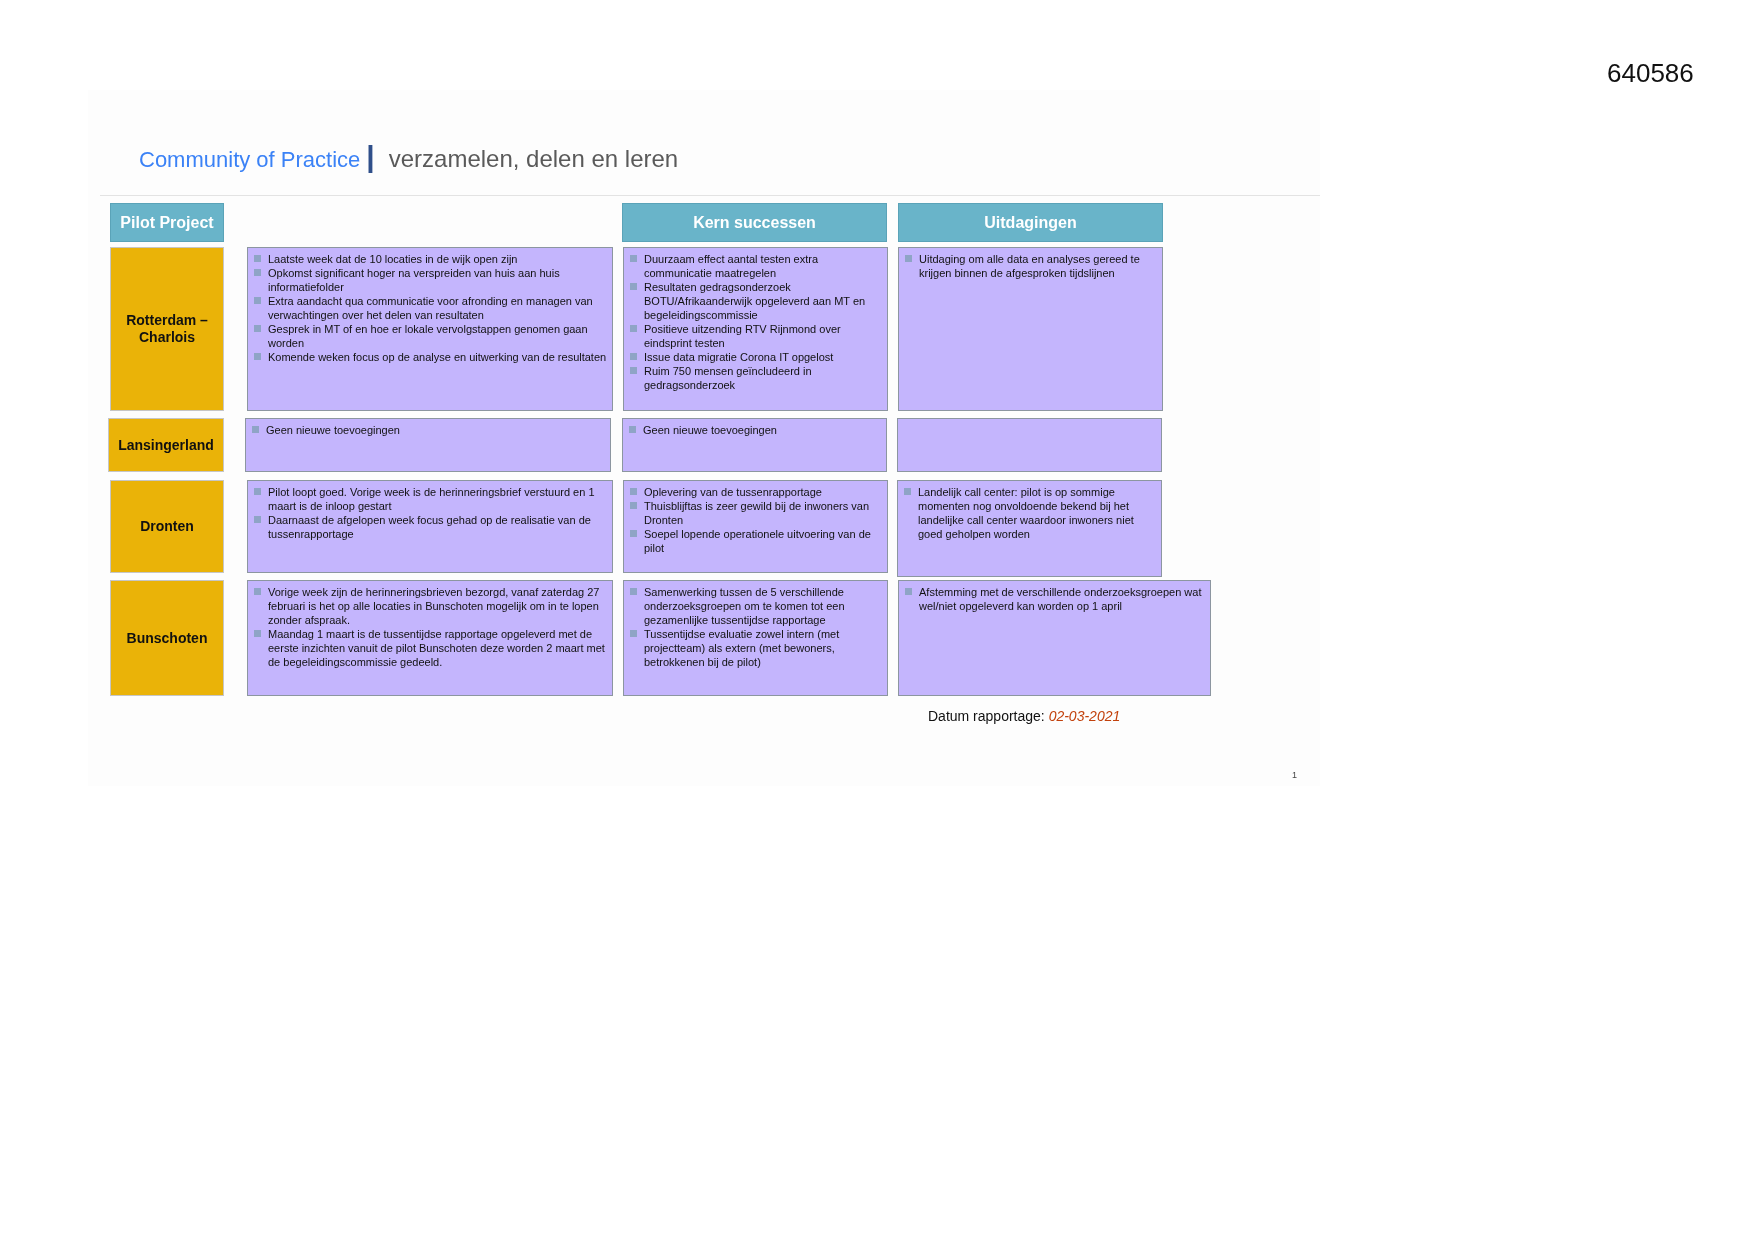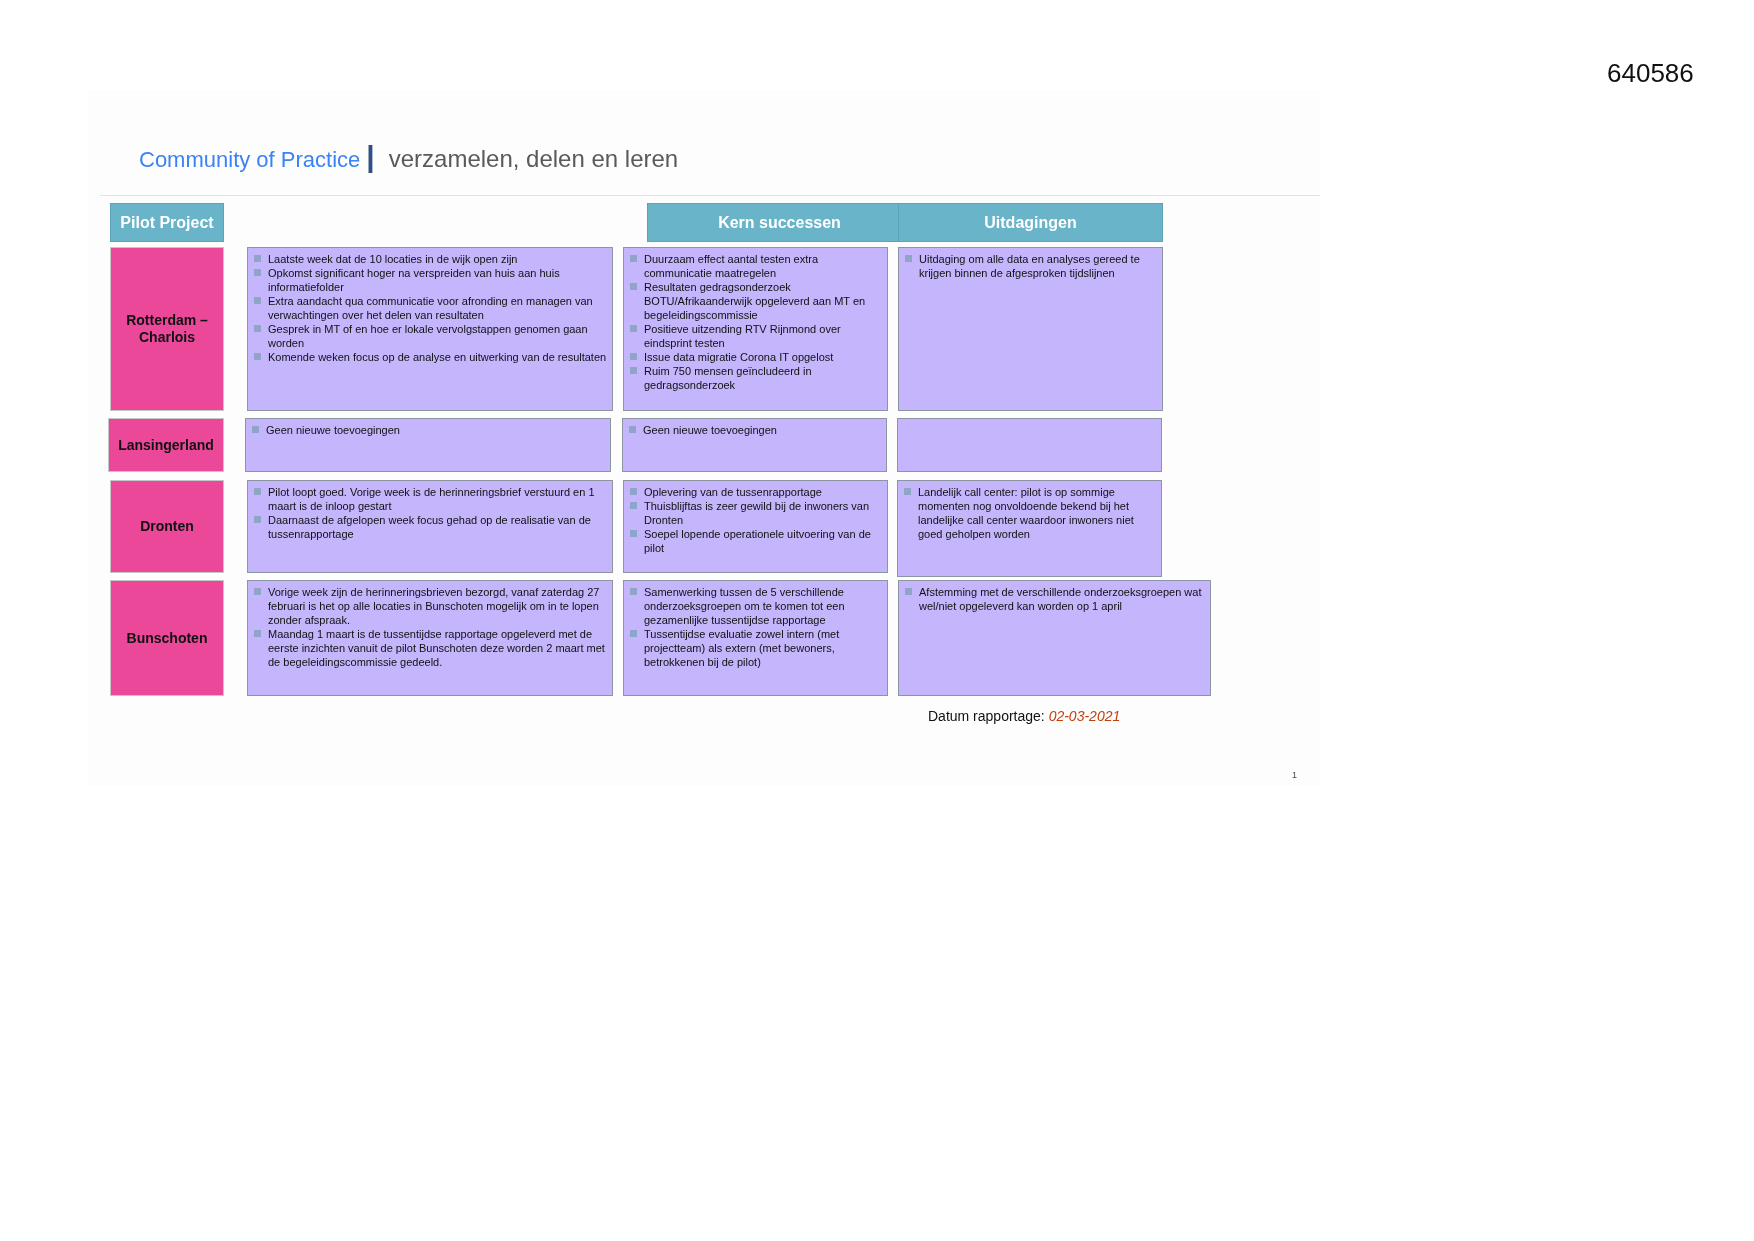--- a/index.html
+++ b/index.html
@@ -68,21 +68,21 @@
       color: #ffffff;
       font-weight: bold;
       display: flex;
       align-items: center;
       justify-content: center;
       font-size: 16px;
       box-sizing: border-box;
     }
     .rowlabel {
       position: absolute;
-      background: #ec4899;
+      background: #eab308;
       border: 1px solid #c6c6c6;
       box-sizing: border-box;
       display: flex;
       align-items: center;
       justify-content: center;
       text-align: center;
       font-weight: bold;
       font-size: 14px;
       color: #111;
       line-height: 17px;
@@ -142,21 +142,21 @@
 
 <div class="slide">
   <div class="title-row">
     <span class="title-main">Community of Practice</span><span class="title-sep">|</span><span class="title-sub">verzamelen, delen en leren</span>
   </div>
   <div class="divider"></div>
 
   <div class="hdr" style="left:22px; top:113px; width:114px; height:39px;">
     <span>Pilot Project</span>
   </div>
-  <div class="hdr" style="left:559px; top:113px; width:265px; height:39px;">
+  <div class="hdr" style="left:534px; top:113px; width:265px; height:39px;">
     <span>Kern successen</span>
   </div>
   <div class="hdr" style="left:810px; top:113px; width:265px; height:39px;">
     <span>Uitdagingen</span>
   </div>
 
   <div class="rowlabel" style="left:22px; top:157px; width:114px; height:164px;">Rotterdam – Charlois</div>
   <div class="cell" style="left:159px; top:157px; width:366px; height:164px;">
     <ul>
       <li><span class="bullet"></span><span>Laatste week dat de 10 locaties in de wijk open zijn</span></li>

